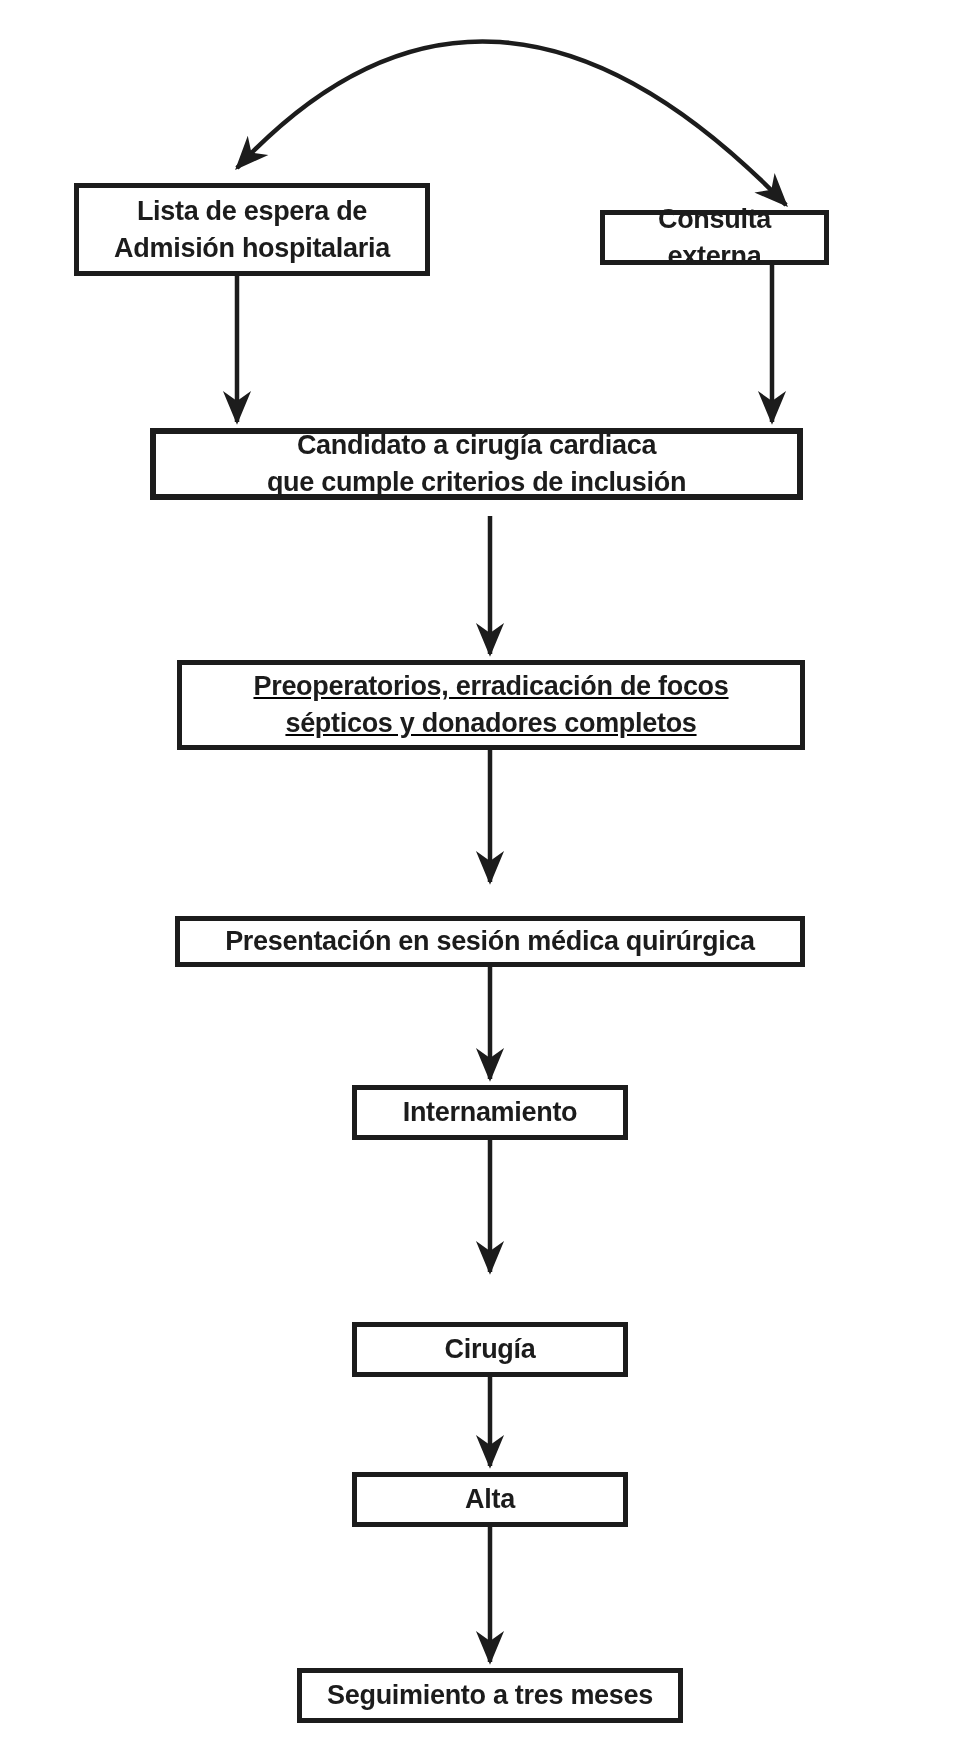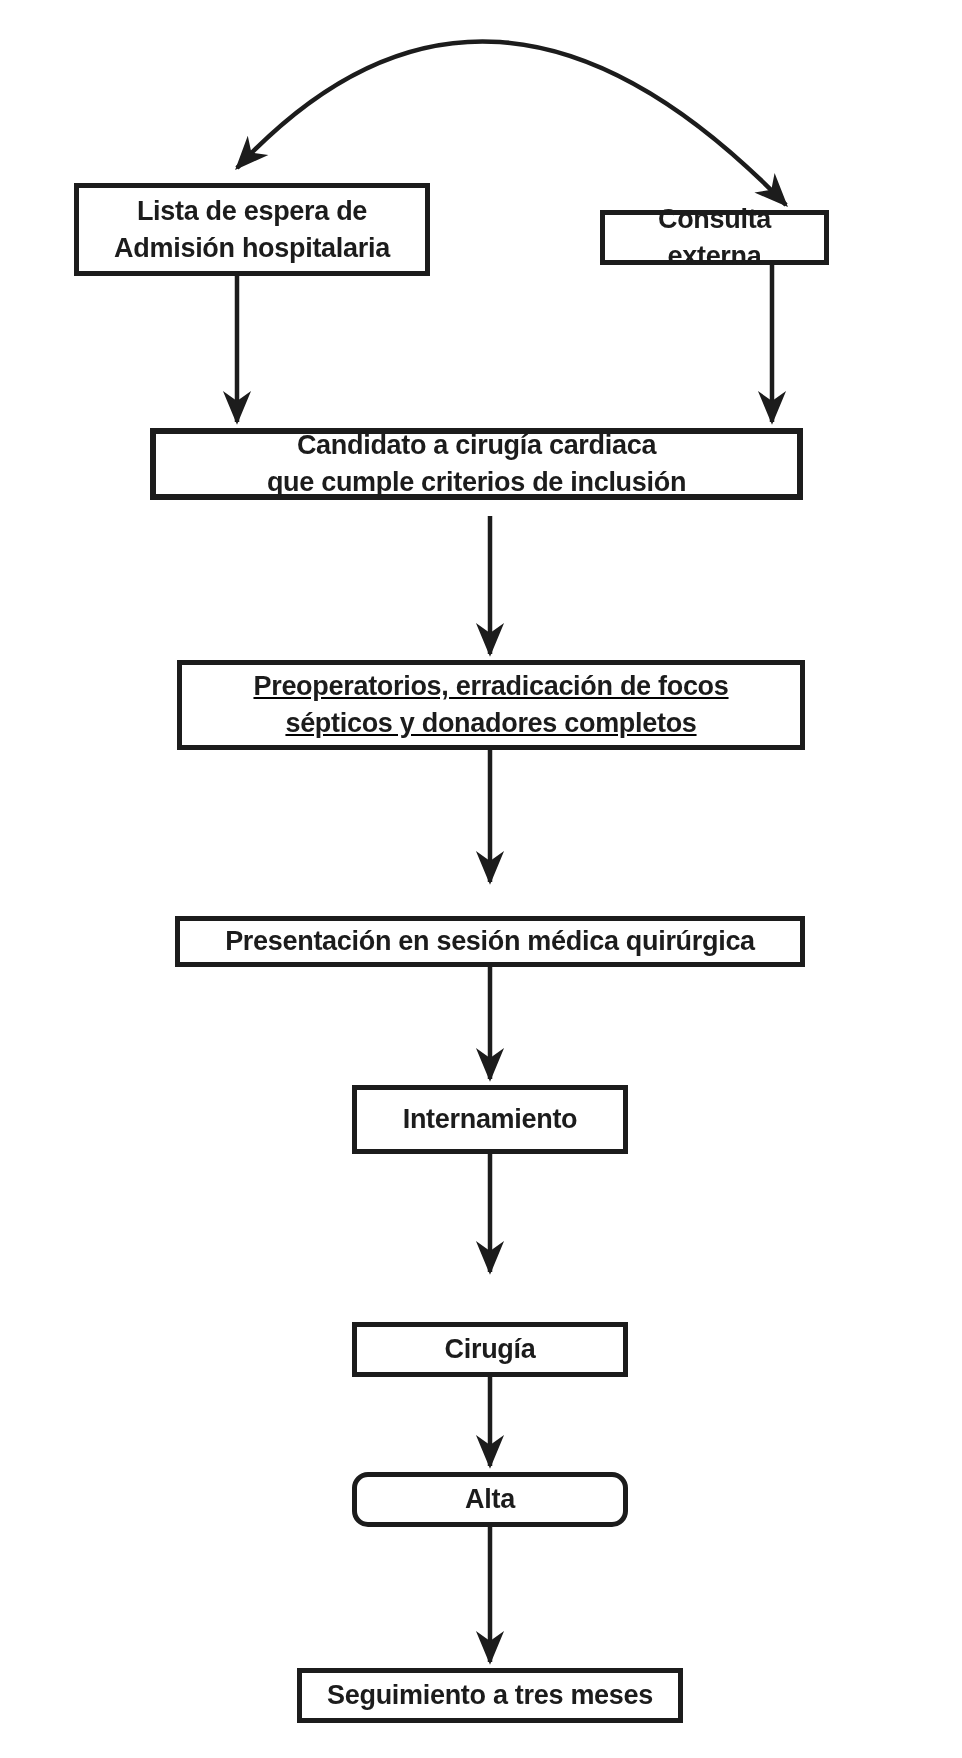--- a/index.html
+++ b/index.html
@@ -41,23 +41,23 @@
     letter-spacing: -0.3px;
     color: #1c1c1c;
     padding: 0 8px;
   }
   
   #node-lista      { left: 74px;  top: 183px;  width: 356px; height: 93px; }
   #node-consulta   { left: 600px; top: 210px;  width: 229px; height: 55px; }
   #node-candidato  { left: 150px; top: 428px;  width: 653px; height: 72px; border-width: 6px; }
   #node-preop      { left: 177px; top: 660px;  width: 628px; height: 90px; text-decoration: underline; }
   #node-presenta   { left: 175px; top: 888px;  width: 630px; height: 51px; margin-top: 28px; }
-  #node-interna    { left: 352px; top: 1085px; width: 276px; height: 69px; }
+  #node-interna    { left: 352px; top: 1085px; width: 276px; height: 55px; }
   #node-cirugia    { left: 352px; top: 1322px; width: 276px; height: 55px; }
-  #node-alta       { left: 352px; top: 1472px; width: 276px; height: 55px; border-radius: 16px; }
+  #node-alta       { left: 352px; top: 1472px; width: 276px; height: 55px; }
   #node-seguimiento{ left: 297px; top: 1668px; width: 386px; height: 55px; text-align: right; }
 </style>
 </head>
 <body>
 
 <svg id="arrows" viewBox="0 0 962 1758" xmlns="http://www.w3.org/2000/svg" aria-hidden="true">
   <defs>
     <marker id="ah" viewBox="0 0 12 10" refX="11" refY="5" markerWidth="7.5" markerHeight="7" orient="auto-start-reverse" markerUnits="strokeWidth">
       <path d="M 0 0 L 12 5 L 0 10 L 3.5 5 z" fill="#1c1c1c"></path>
     </marker>

